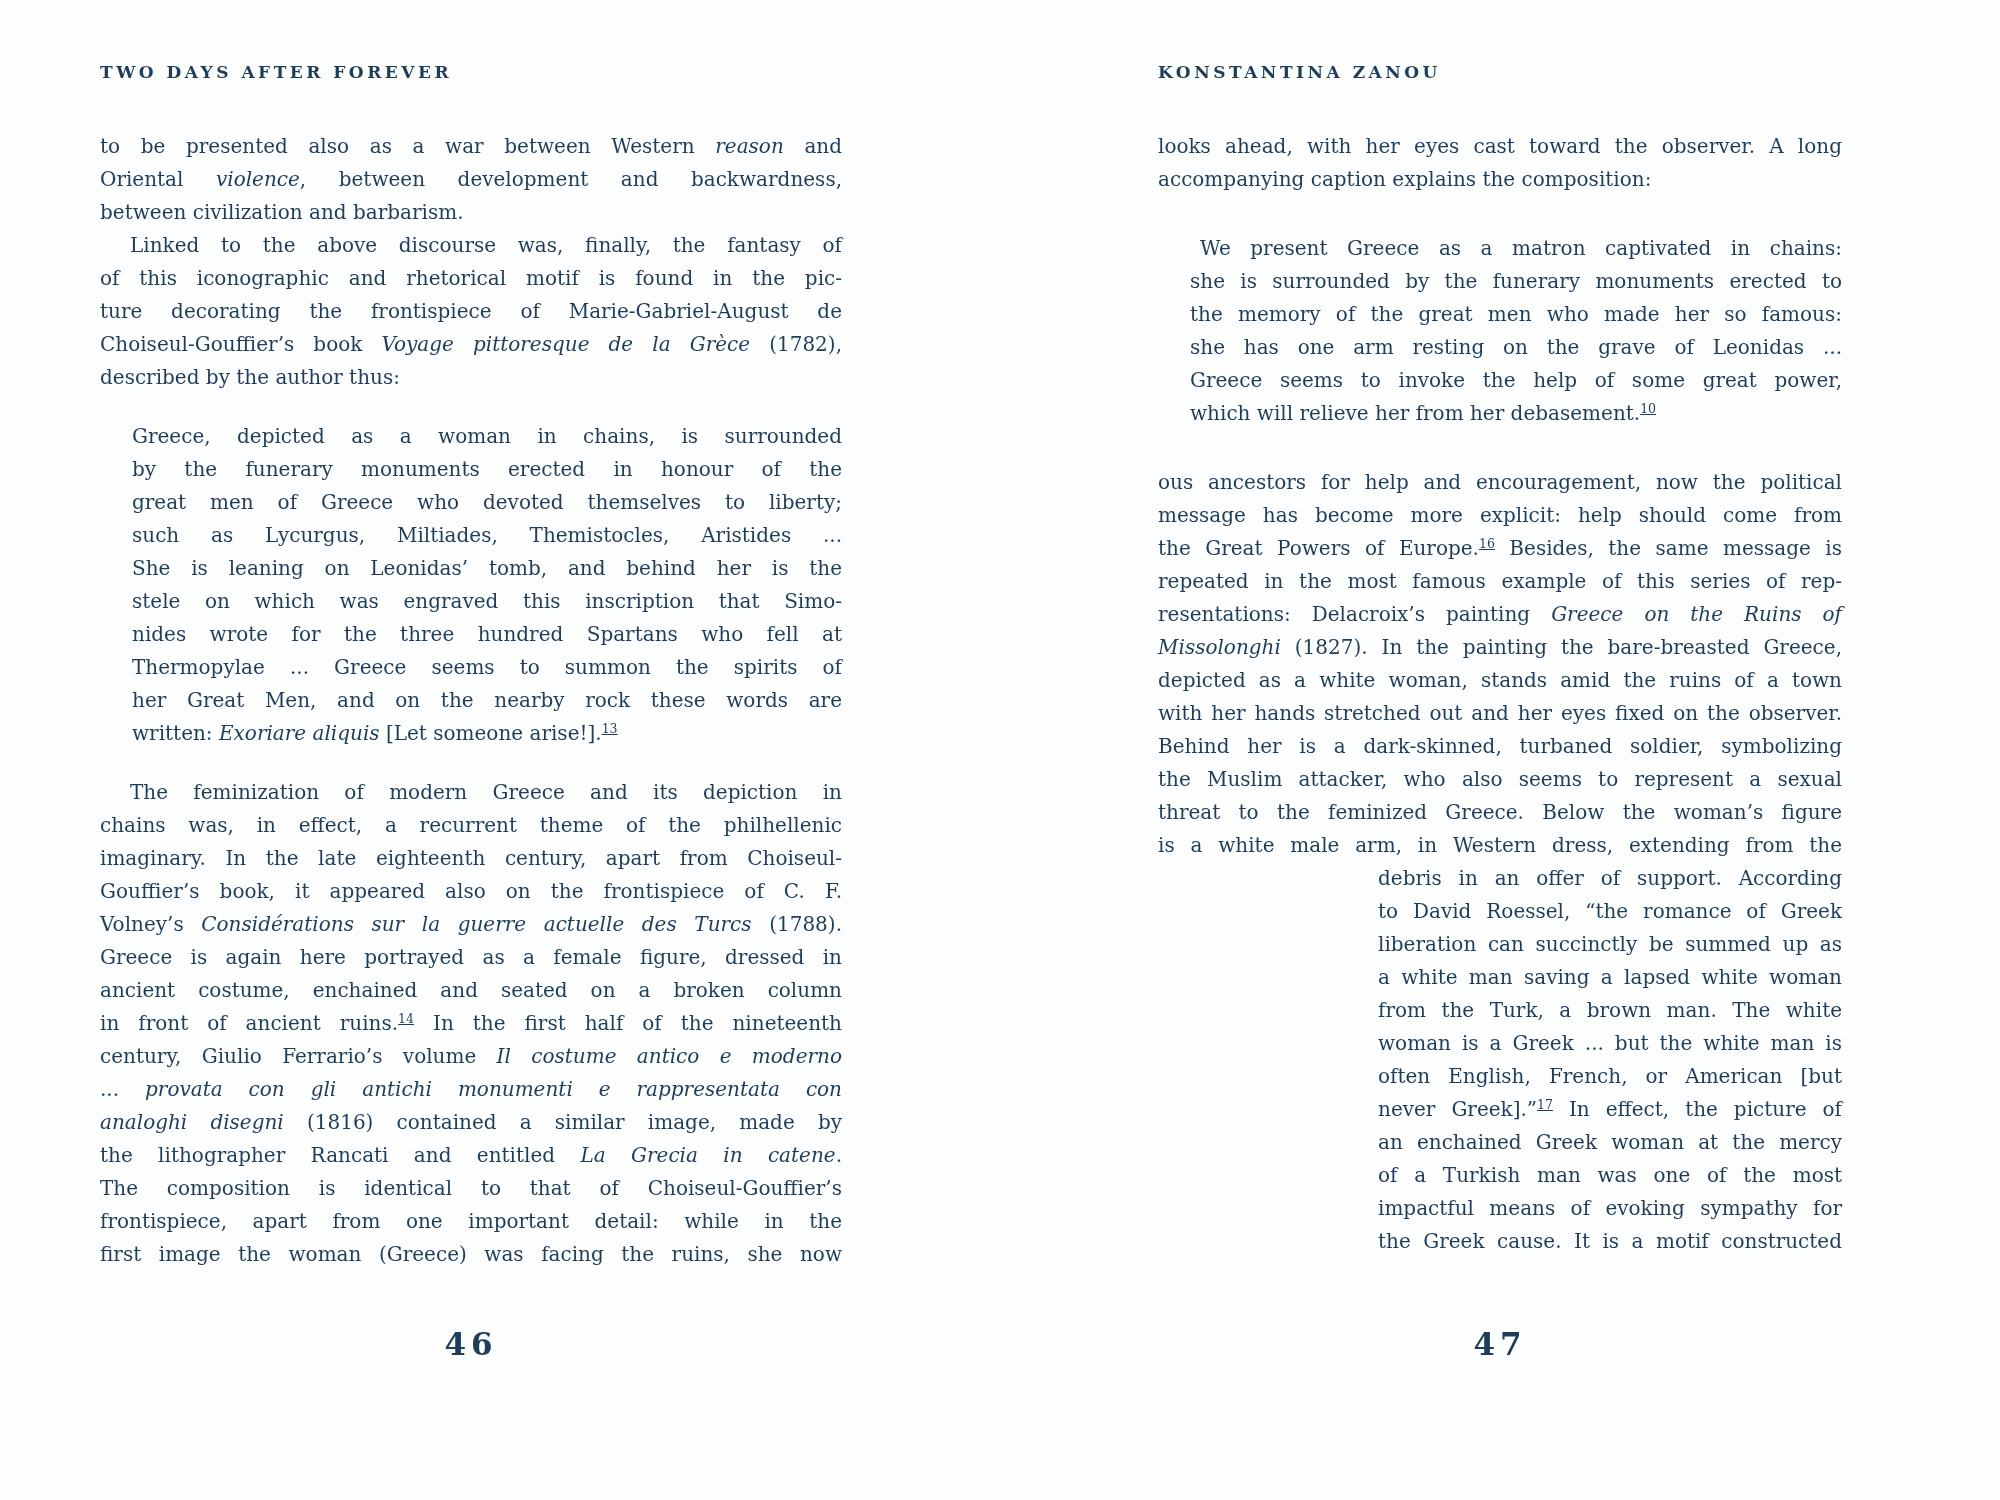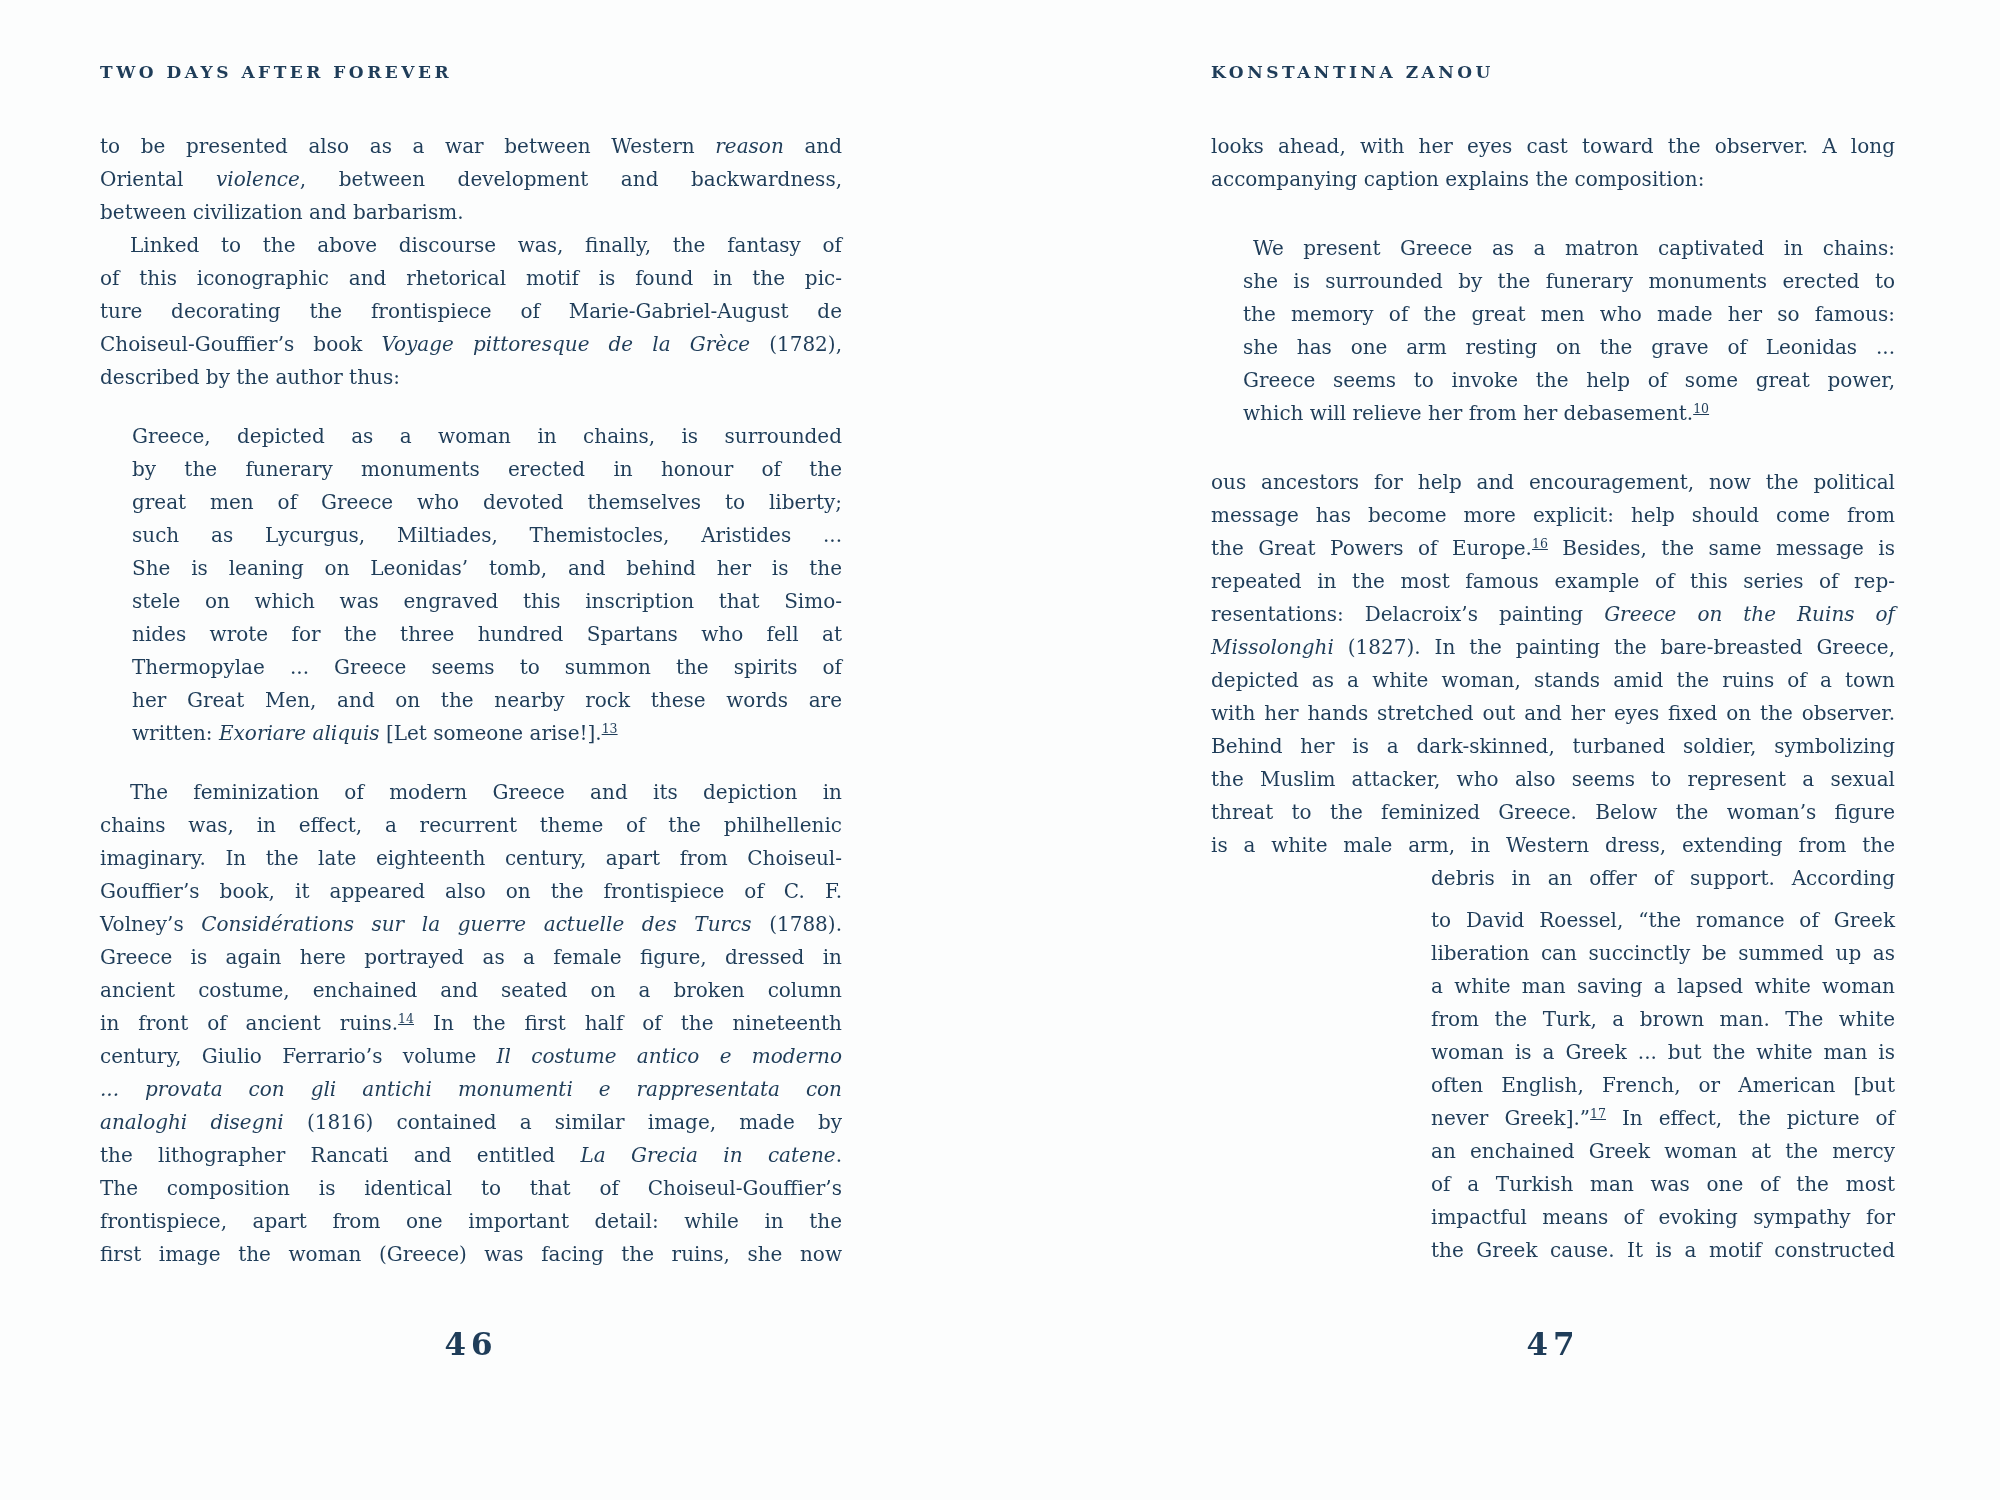--- a/index.html
+++ b/index.html
@@ -7,21 +7,21 @@
     width:2000px;height:1500px;
     background:#fdfdfd;
     font-family:"DejaVu Serif","Liberation Serif",serif;
   }
   .spread{
     position:relative;width:2000px;height:1500px;overflow:hidden;
     background:#fcfdfd;color:#1f3d59;
   }
   .page{position:absolute;top:0;height:1500px;}
   .page-left{left:100px;width:742px;}
-  .page-right{left:1211px;width:684px;}
+  .page-right{left:1158px;width:684px;}
   .running-head{
     position:absolute;top:62px;left:0;width:100%;
     font-weight:bold;font-size:17px;
     letter-spacing:3.5px;white-space:nowrap;
   }
   .page-body{
     position:absolute;top:130px;left:0;width:100%;
     font-size:20px;line-height:33px;
   }
   .block{margin:0;}
@@ -121,21 +121,21 @@
           <div class="line">repeated in the most famous example of this series of rep-</div>
           <div class="line">resentations: Delacroix’s painting <i>Greece on the Ruins of</i></div>
           <div class="line"><i>Missolonghi</i> (1827). In the painting the bare-breasted Greece,</div>
           <div class="line">depicted as a white woman, stands amid the ruins of a town</div>
           <div class="line">with her hands stretched out and her eyes fixed on the observer.</div>
           <div class="line">Behind her is a dark-skinned, turbaned soldier, symbolizing</div>
           <div class="line">the Muslim attacker, who also seems to represent a sexual</div>
           <div class="line">threat to the feminized Greece. Below the woman’s figure</div>
           <div class="line">is a white male arm, in Western dress, extending from the</div>
           <div class="line hang" style="margin-left: 220px;">debris in an offer of support. According</div>
-          <div class="line hang" style="margin-left: 220px; margin-top: 9px;">to David Roessel, “the romance of Greek</div>
+          <div class="line hang" style="margin-left: 220px;">to David Roessel, “the romance of Greek</div>
           <div class="line hang" style="margin-left: 220px;">liberation can succinctly be summed up as</div>
           <div class="line hang" style="margin-left: 220px;">a white man saving a lapsed white woman</div>
           <div class="line hang" style="margin-left: 220px;">from the Turk, a brown man. The white</div>
           <div class="line hang" style="margin-left: 220px;">woman is a Greek ... but the white man is</div>
           <div class="line hang" style="margin-left: 220px;">often English, French, or American [but</div>
           <div class="line hang" style="margin-left: 220px;">never Greek].”<sup class="fn">17</sup> In effect, the picture of</div>
           <div class="line hang" style="margin-left: 220px;">an enchained Greek woman at the mercy</div>
           <div class="line hang" style="margin-left: 220px;">of a Turkish man was one of the most</div>
           <div class="line hang" style="margin-left: 220px;">impactful means of evoking sympathy for</div>
           <div class="line hang" style="margin-left: 220px;">the Greek cause. It is a motif constructed</div>

